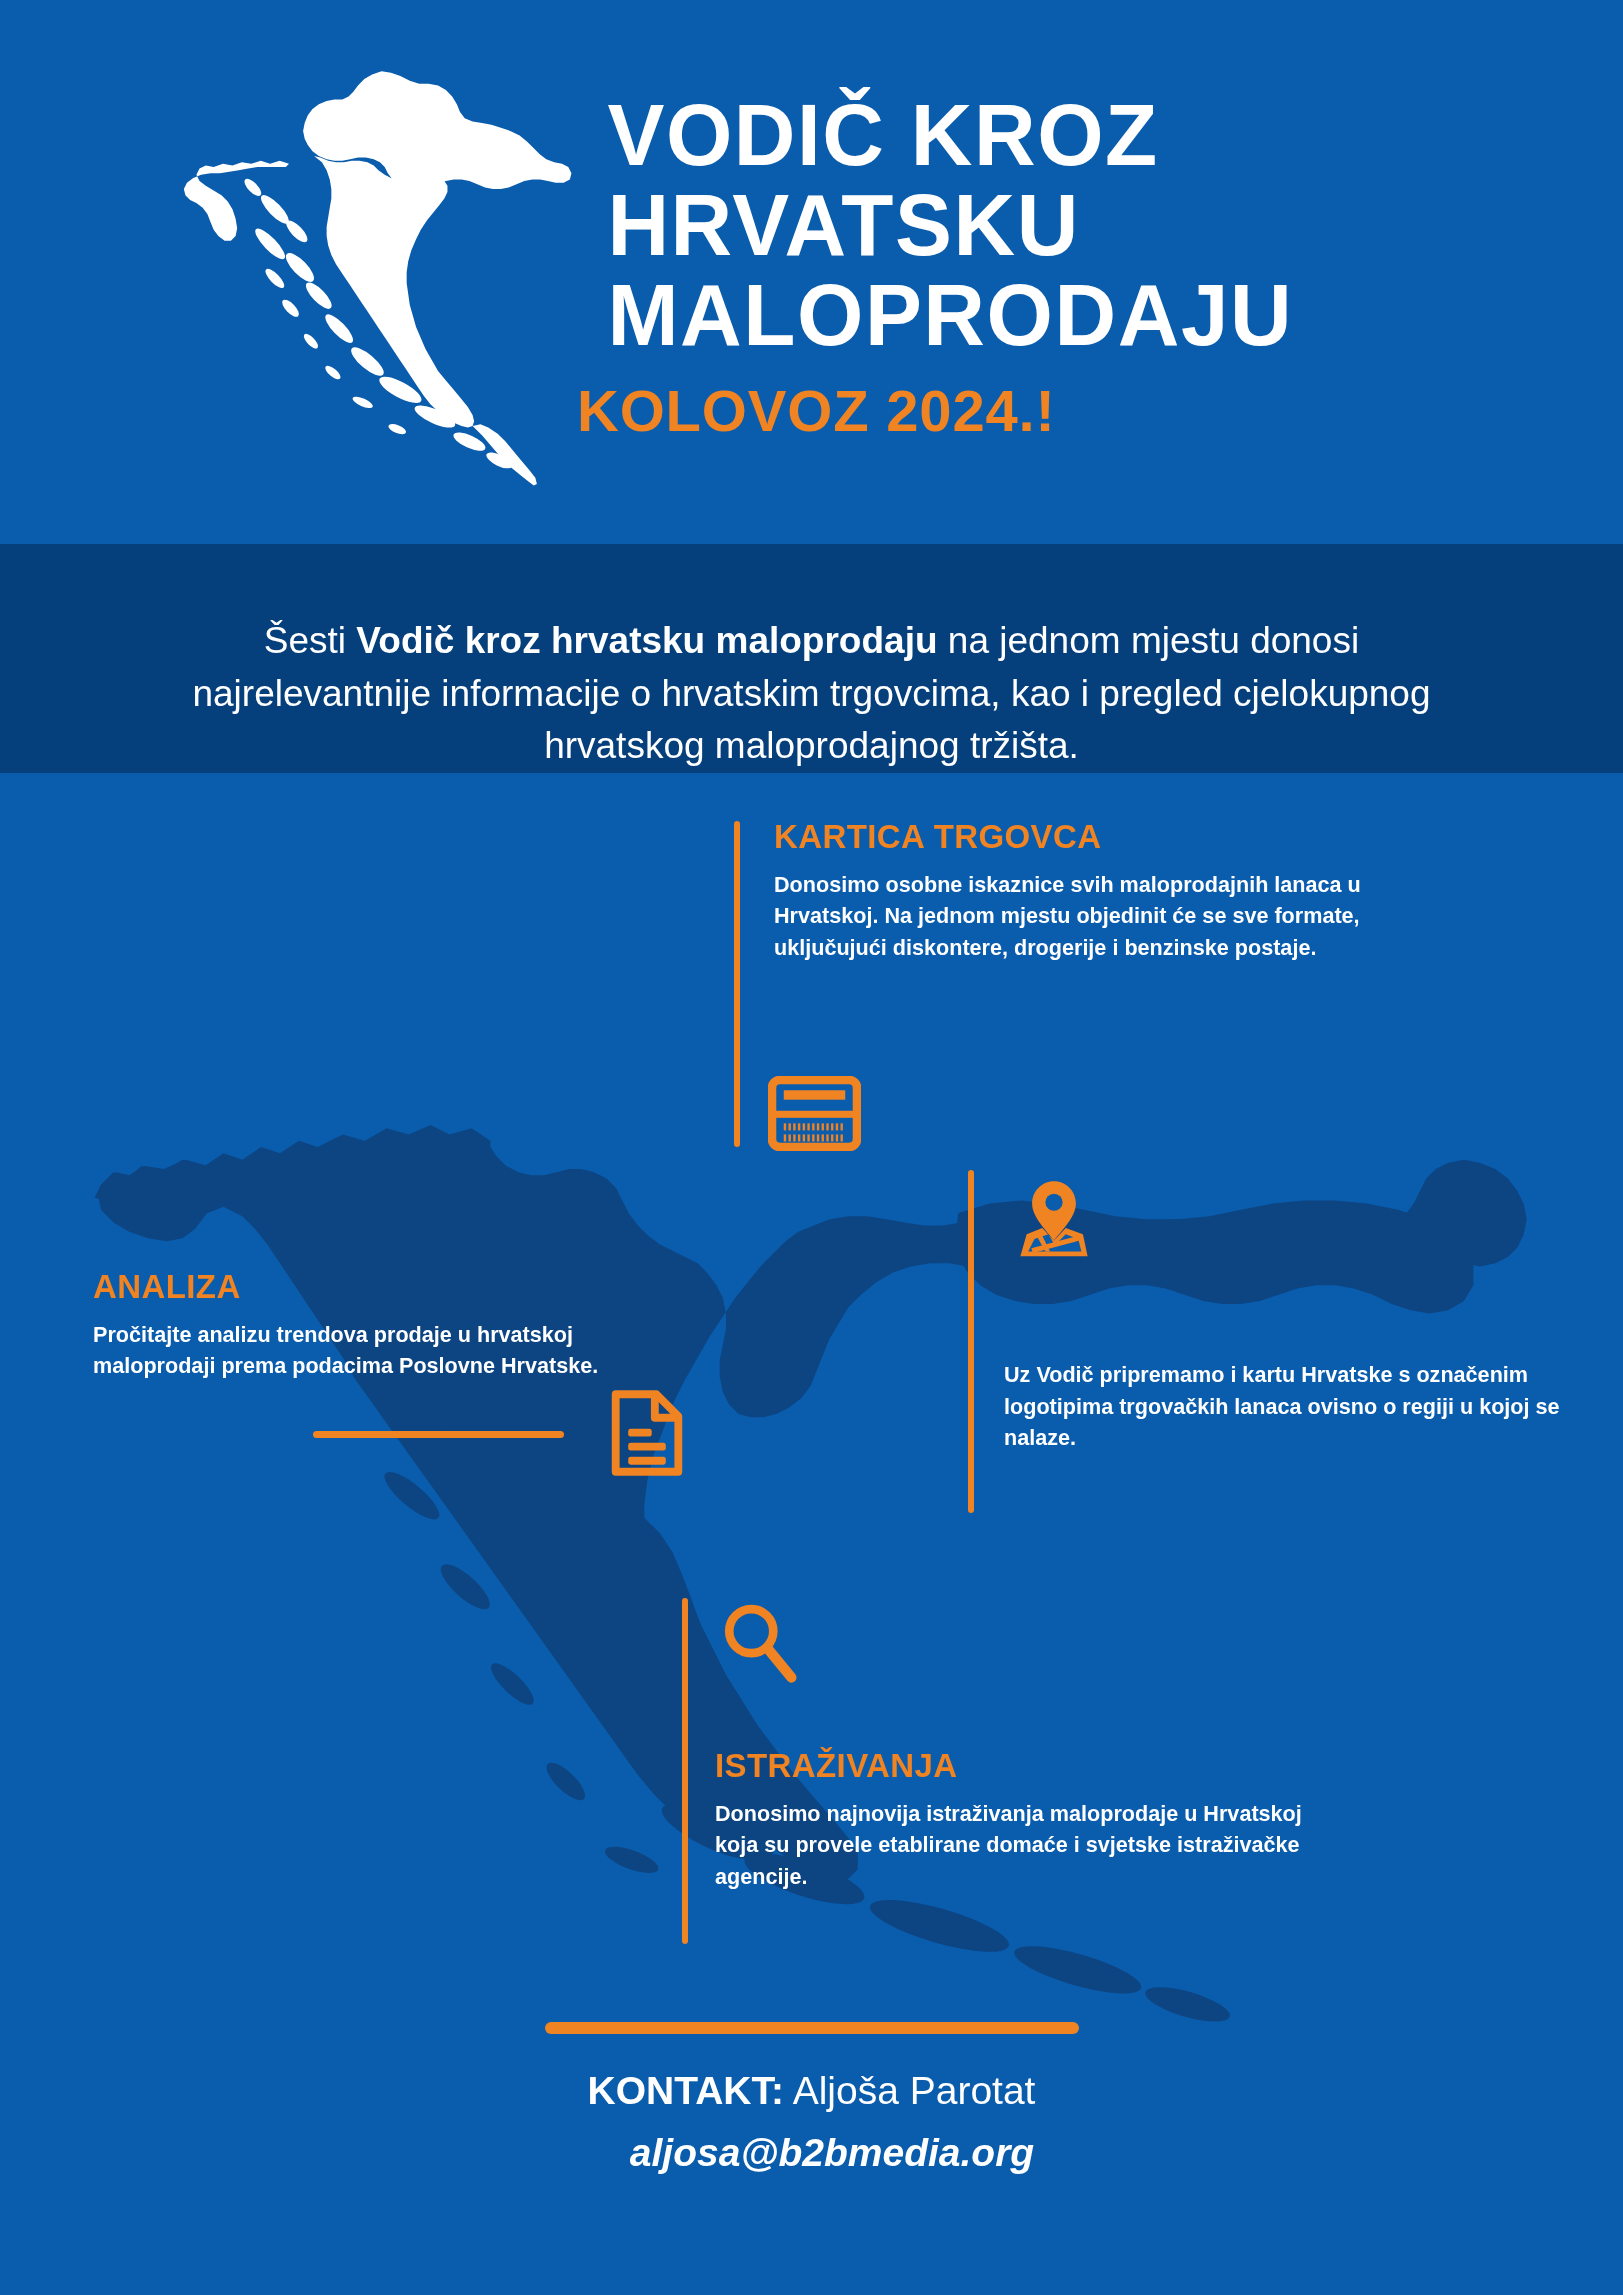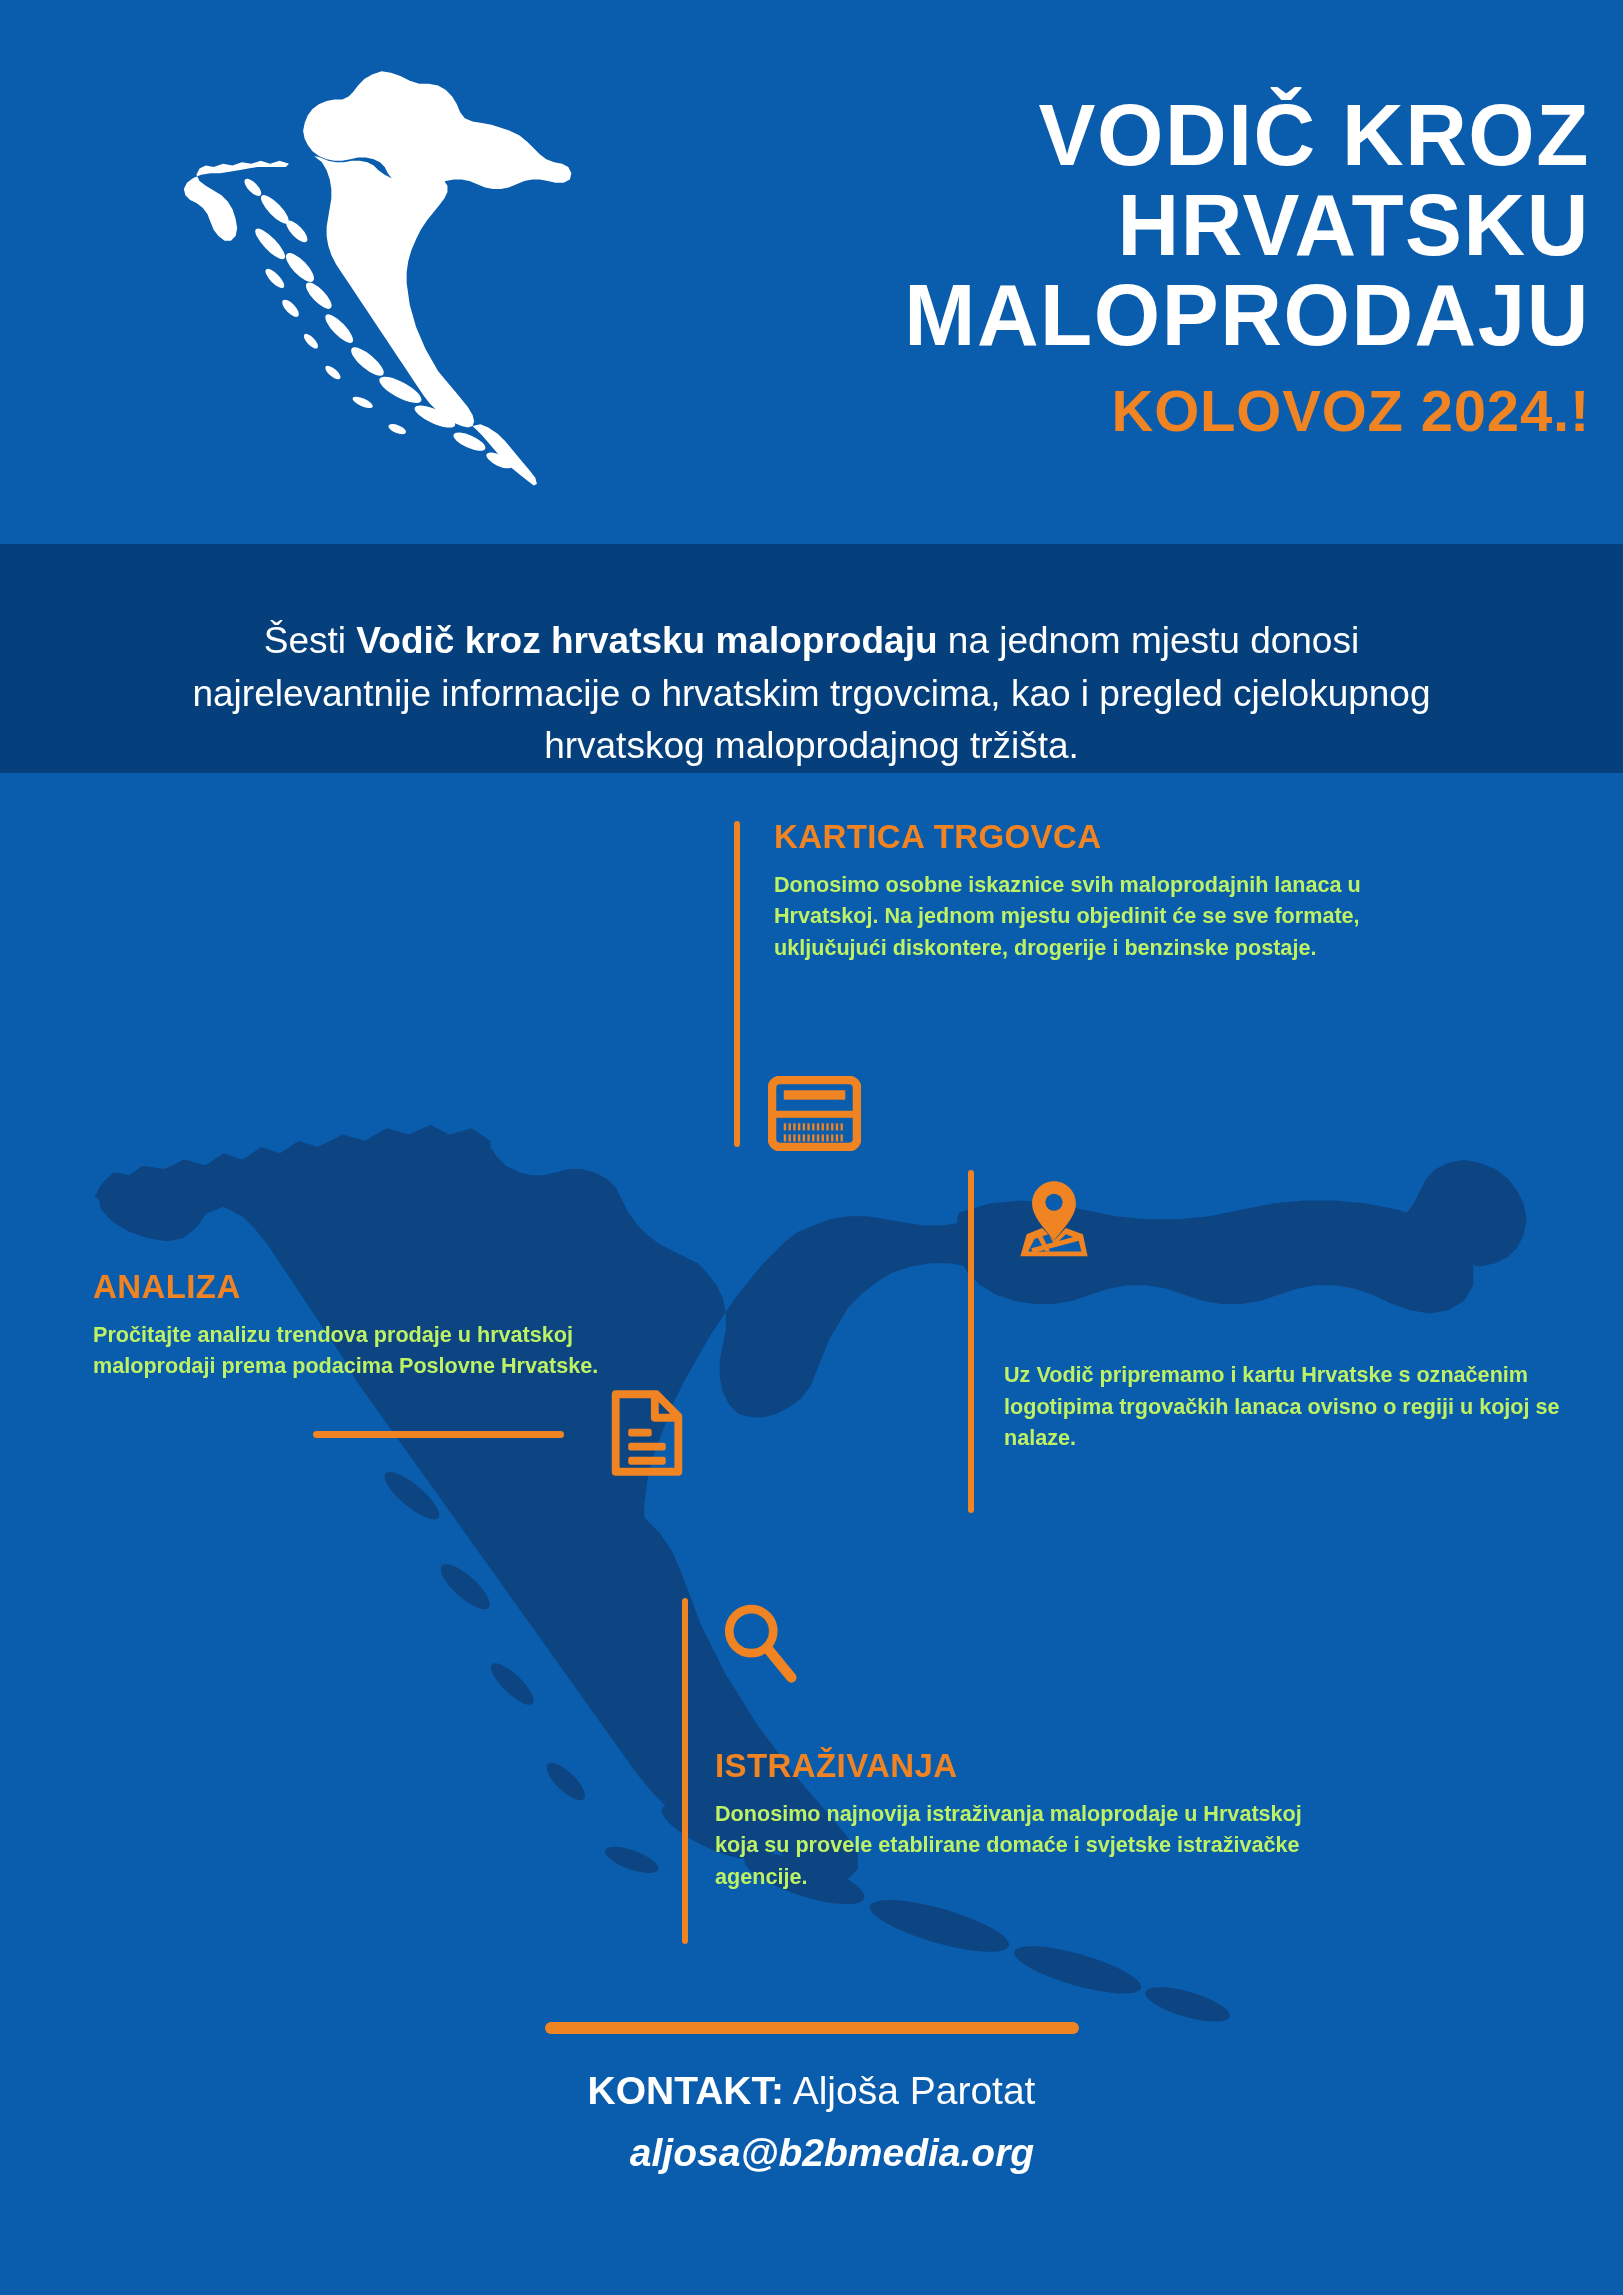--- a/index.html
+++ b/index.html
@@ -35,21 +35,20 @@
   }
   #logo-map {
     position:absolute; left:165px; top:49px;
     width:408px; height:440px;
   }
   #logo-map svg { width:100%; height:100%; display:block; }
 
   #title-block {
     position:absolute; left:577px; top:90px;
     width:1013px;
-    text-align:right;
   }
   .title-line {
     color:#ffffff;
     font-weight:bold;
     font-size:88px;
     line-height:1.02;
     letter-spacing:1.6px;
     font-family:"Liberation Sans", sans-serif;
     white-space:nowrap;
     transform:scaleX(0.97);
@@ -87,21 +86,21 @@
   .feature { position:absolute; z-index:10; }
   .feature-title {
     color:#f08322;
     font-weight:bold;
     font-size:33px;
     letter-spacing:0.4px;
     margin-bottom:12.6px;
     white-space:nowrap;
   }
   .feature-body {
-    color:#bef264;
+    color:#ffffff;
     font-size:21.6px;
     line-height:1.46;
     font-weight:600;
   }
   .vrule {
     position:absolute;
     width:5.5px;
     background:#f08322;
     border-radius:3.1px;
     z-index:10;

